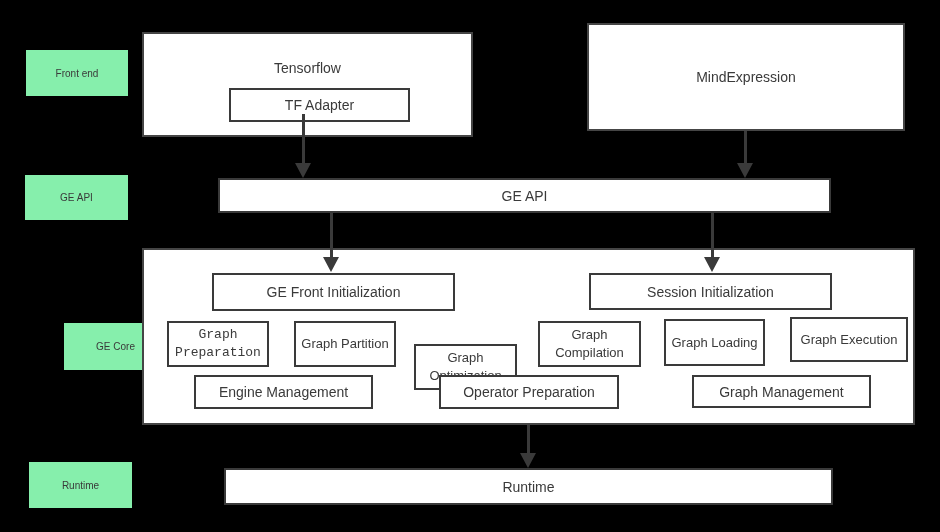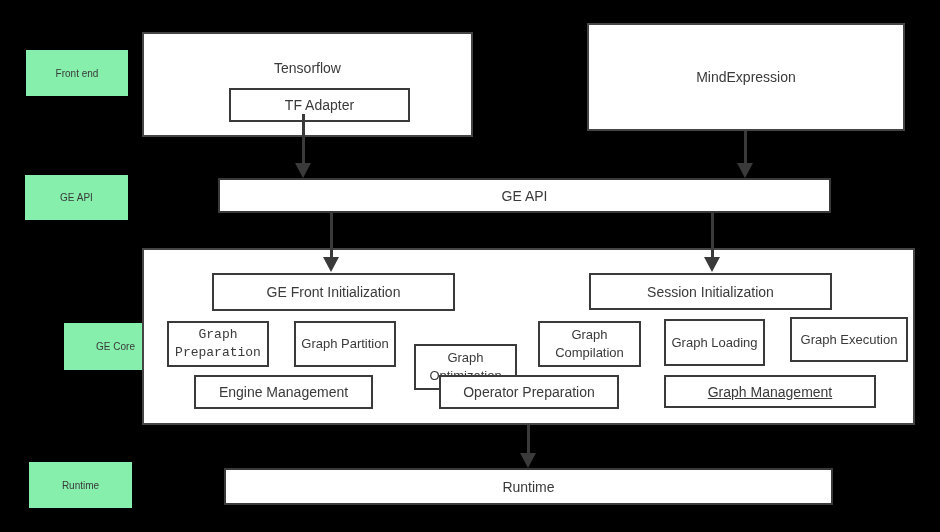--- a/index.html
+++ b/index.html
@@ -64,21 +64,21 @@
   .stage-0 { left: 23px;  top: 71px; width: 102px; height: 46px; font-family: Liberation Mono, monospace; }
   .stage-1 { left: 142px; top: 71px; width: 102px; height: 46px; margin-left: 8px; }
   .stage-2 { left: 270px; top: 78px; width: 103px; height: 46px; margin-top: 16px; }
   .stage-3 { left: 394px; top: 71px; width: 103px; height: 46px; }
   .stage-4 { left: 520px; top: 69px; width: 101px; height: 47px; }
   .stage-5 { left: 646px; top: 67px; width: 118px; height: 45px; }
 
   .mgr-box { font-size: 14px; }
   .mgr-0 { left: 50px;  top: 125px; width: 179px; height: 34px; }
   .mgr-1 { left: 295px; top: 125px; width: 180px; height: 34px; }
-  .mgr-2 { left: 520px; top: 125px; width: 212px; height: 33px; text-decoration: underline; }
+  .mgr-2 { left: 548px; top: 125px; width: 179px; height: 33px; }
 
   
   .runtime-bar { left: 224px; top: 468px; width: 609px; height: 37px; }
 
   
   .arrow { position: absolute; width: 18px; pointer-events: none; }
   .arrow .shaft {
     position: absolute;
     left: 50%;
     margin-left: -1.5px;

